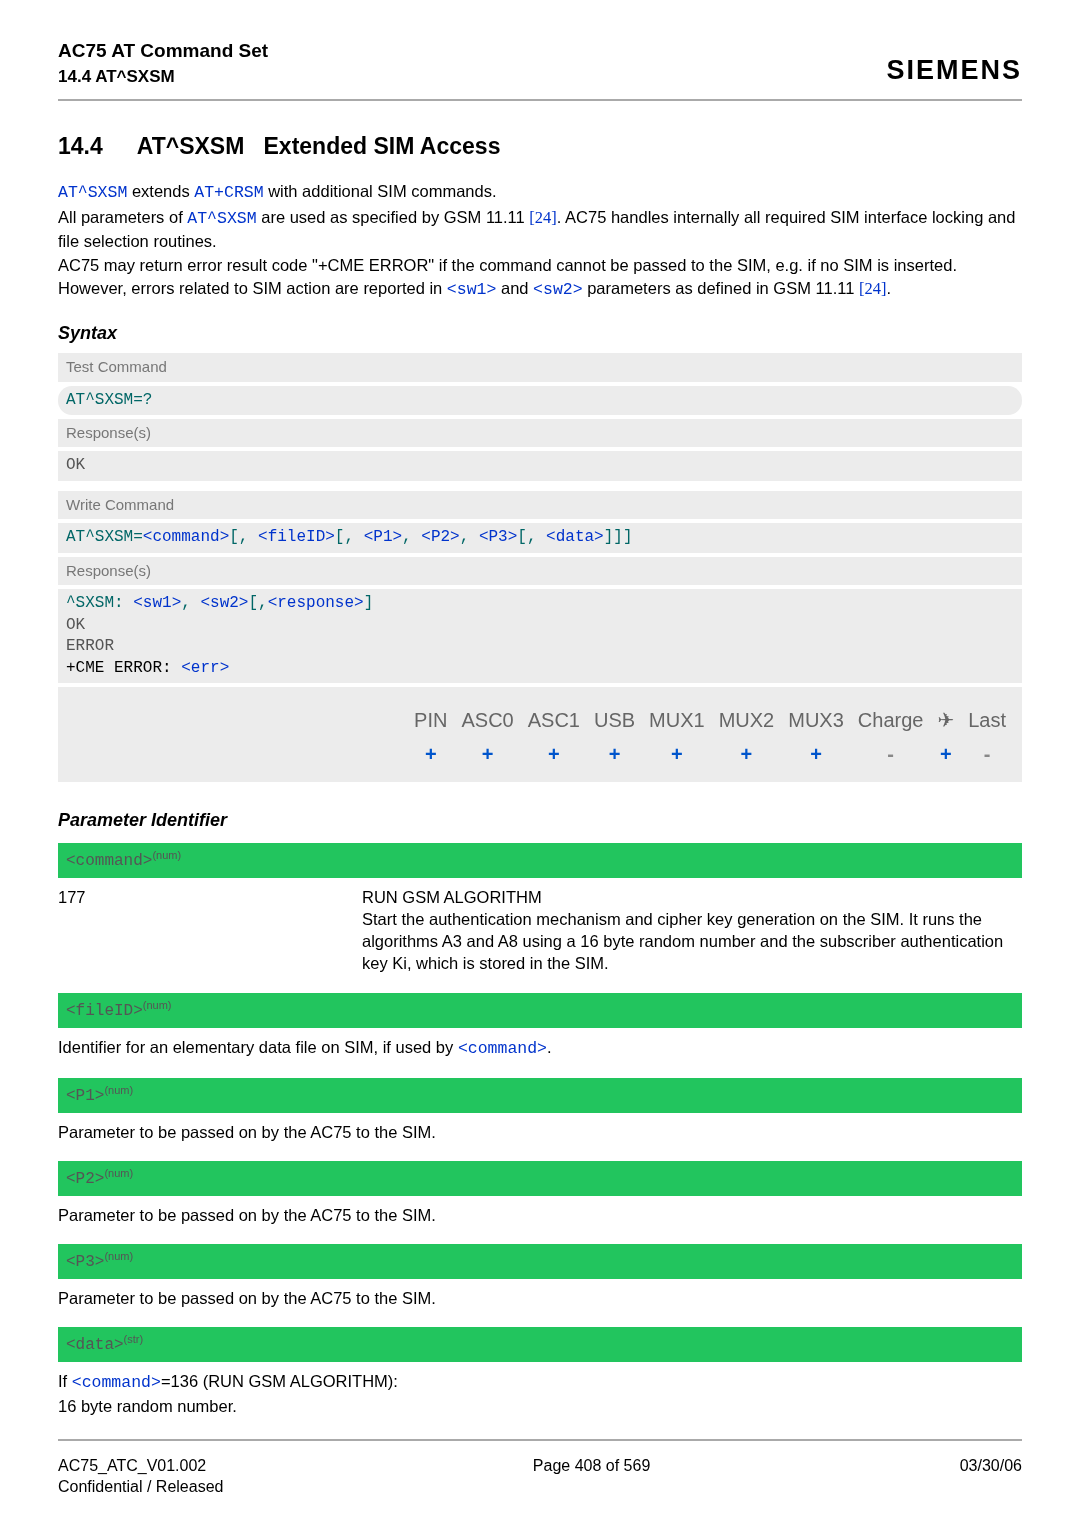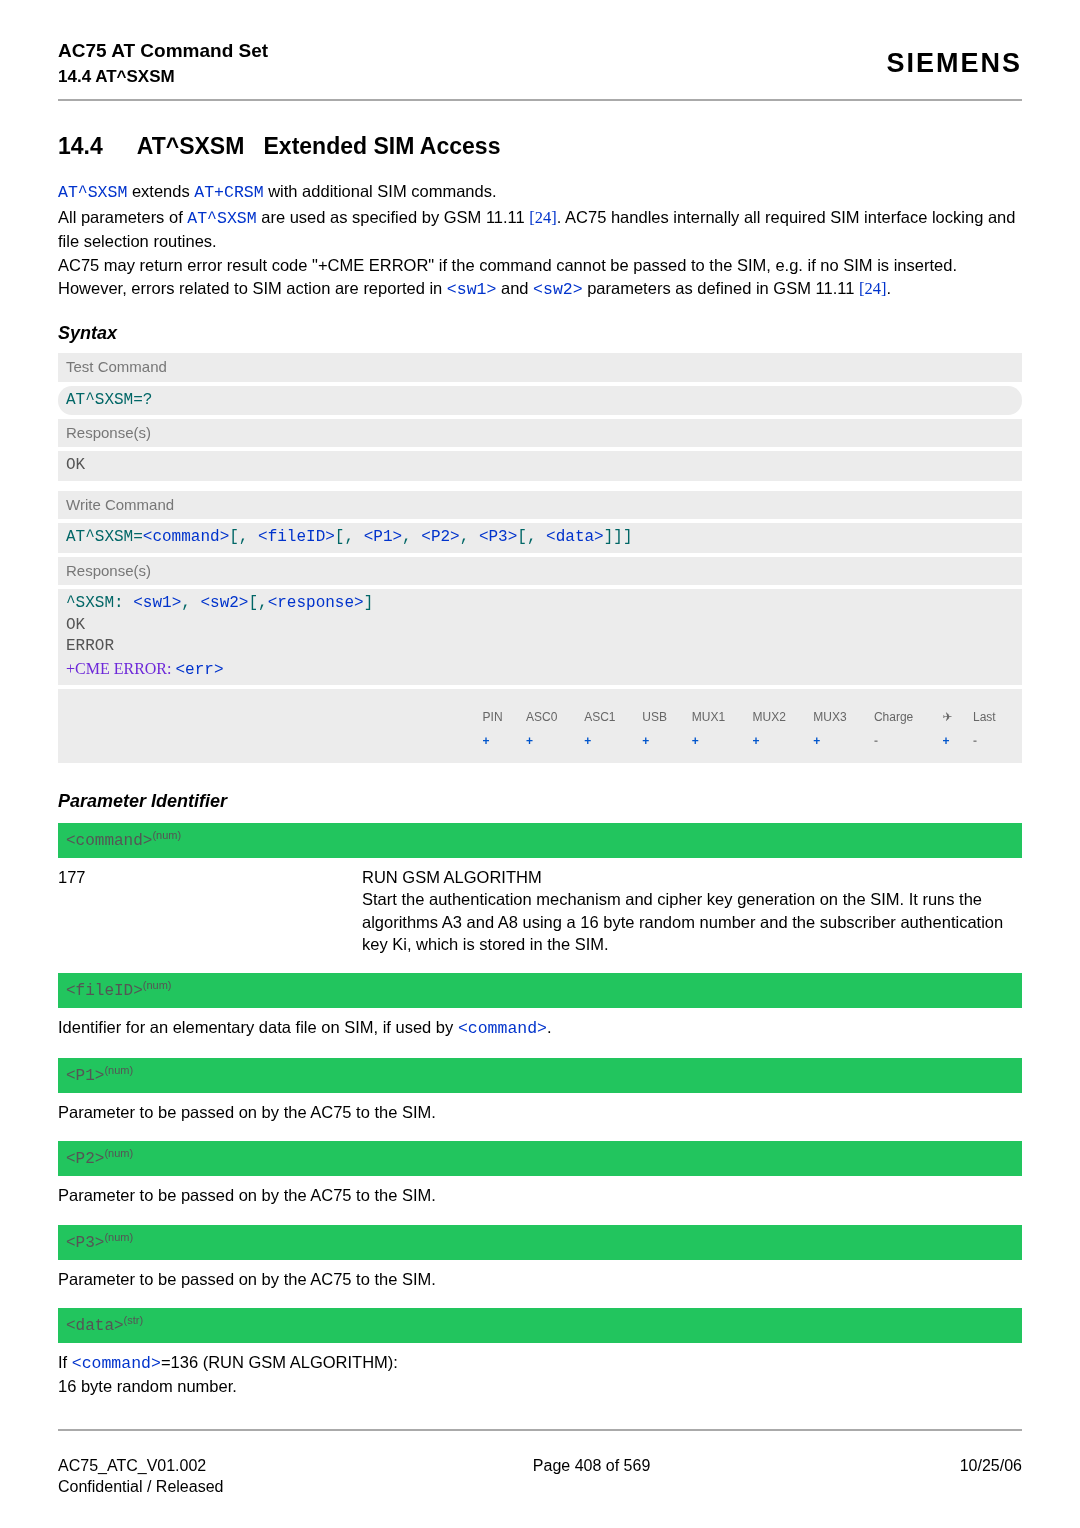--- a/index.html
+++ b/index.html
@@ -10,21 +10,21 @@
     width: 1080px;
     height: 1528px;
     position: relative;
     padding: 38px 58px 0 58px;
     font-size: 16.5px;
     line-height: 1.35;
   }
   .header-row {
     display: flex;
     justify-content: space-between;
-    align-items: center;
+    align-items: flex-end;
     margin-bottom: 6px;
   }
   .header-left .prod { font-weight: bold; font-size: 19px; }
   .header-left .sect { font-weight: bold; font-size: 17px; margin-top: 2px; color:#000; }
   .siemens {
     font-weight: 900;
     font-size: 27px;
     letter-spacing: 2px;
     font-family: Arial, sans-serif;
   }
@@ -33,31 +33,31 @@
   .title-num { font-weight: bold; font-size: 23px; }
   .title-text { font-weight: bold; font-size: 23px; }
   .para { margin-bottom: 2px; }
   .tt-blue { color: #0033cc; font-family:"Courier New", monospace; }
   .link-blue { color: #0033cc; font-family: Liberation Serif, serif; }
   .syntax-h { font-weight: bold; font-style: italic; font-size: 18px; margin-top: 20px; margin-bottom: 8px; }
   .box { background: #ececec; padding: 4px 8px; margin-top: 4px; font-size:15px; color:#555; font-family: Arial, sans-serif; }
   .box-title { color:#777; }
   .code-block { padding: 4px 8px; font-family:"Courier New", monospace; font-size:16px; }
   .platform-table { width: 100%; margin-top:10px; }
-  .platform-table td { text-align:left; font-size:12px; color:#666; padding:2px 6px; }
+  .platform-table td { text-align:center; font-size:20px; color:#666; padding:2px 6px; }
   .platform-table .vals td { color:#0055cc; font-weight:bold; padding-top:3px; }
   .paramdesc-h { font-weight: bold; font-style: italic; font-size: 18px; margin-top: 26px; margin-bottom: 10px; }
   .param-head { background:#22c55e; padding:5px 8px; font-family:"Courier New", monospace; font-size:16px; color:#555; }
   .param-head sup { font-size:11px; font-family:Arial; }
   .param-body { padding: 8px 0 18px 0; }
   .param-grid { display:flex; gap: 24px; padding: 8px 0 18px 0; }
   .param-grid .lbl { flex: 0 0 280px; }
   .footer {
     position: absolute; bottom: 30px; left: 58px; right: 58px;
-    border-top: 2.5px solid #aaa; padding-top: 24px;
+    border-top: 2.5px solid #aaa; padding-top: 14px;
     display:flex; justify-content: space-between; font-size:16px;
   }
   .footer .left div:first-child { }
   .spacer { height: 6px; }
   .arrow { font-family: Arial; }
 </style>
 </head>
 <body>
 
 <div class="header-row">
@@ -100,21 +100,21 @@
   <span style="color:#006666;">AT^SXSM=</span><span class="tt-blue">&lt;command&gt;</span><span style="color:#006666;">[, </span><span class="tt-blue">&lt;fileID&gt;</span><span style="color:#006666;">[, </span><span class="tt-blue">&lt;P1&gt;</span><span style="color:#006666;">, </span><span class="tt-blue">&lt;P2&gt;</span><span style="color:#006666;">, </span><span class="tt-blue">&lt;P3&gt;</span><span style="color:#006666;">[, </span><span class="tt-blue">&lt;data&gt;</span><span style="color:#006666;">]]]</span>
 </div>
 <div class="box box-title">Response(s)</div>
 <div class="box code-block">
   <div>
     <span style="color:#006666;">^SXSM: </span><span class="tt-blue">&lt;sw1&gt;</span><span style="color:#006666;">, </span><span class="tt-blue">&lt;sw2&gt;</span><span style="color:#006666;">[,</span><span class="tt-blue">&lt;response&gt;</span><span style="color:#006666;">]</span>
   </div>
   <div style="color:#555;">OK</div>
   <div style="color:#555;">ERROR</div>
   <div>
-    <span style="color:#6d28d9;font-family:Liberation Serif, serif;">+CME ERROR: </span><span class="tt-blue">&lt;err&gt;</span>
+    <span style="color:#000000;">+CME ERROR: </span><span class="tt-blue">&lt;err&gt;</span>
   </div>
 </div>
 
 <div class="box" style="padding:6px 8px 10px 8px;">
 <table class="platform-table">
   <tbody>
         <tr>
     <td style="width:44%;"></td>
     <td>PIN</td>
     <td>ASC0</td>
@@ -188,14 +188,14 @@
   </div>
   <div>16 byte random number.</div>
 </div>
 
 <div class="footer">
   <div class="left">
     <div>AC75_ATC_V01.002</div>
     <div>Confidential / Released</div>
   </div>
   <div>Page 408 of 569</div>
-  <div>10/25/06</div>
+  <div>03/30/06</div>
 </div>
 
 </body></html>

